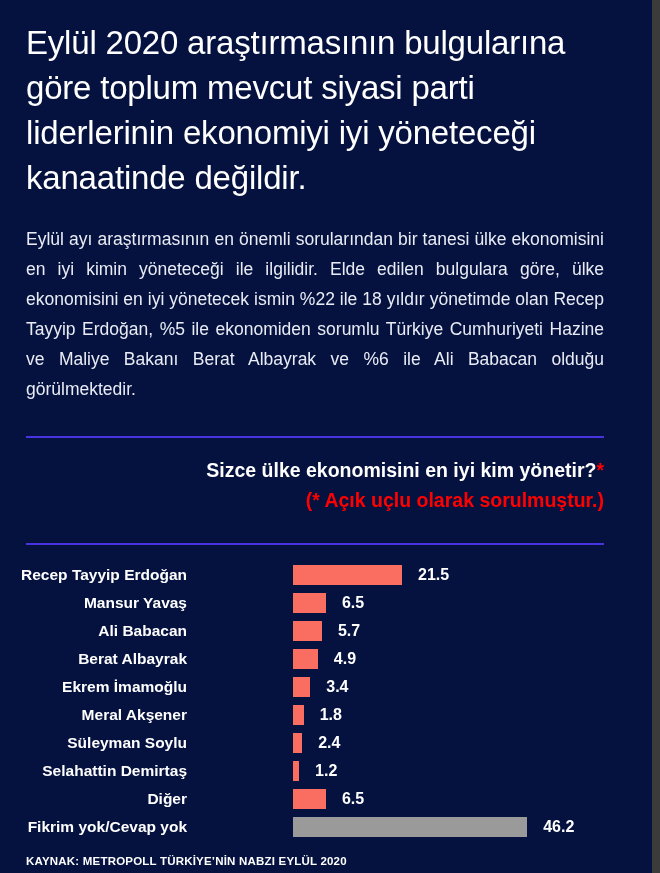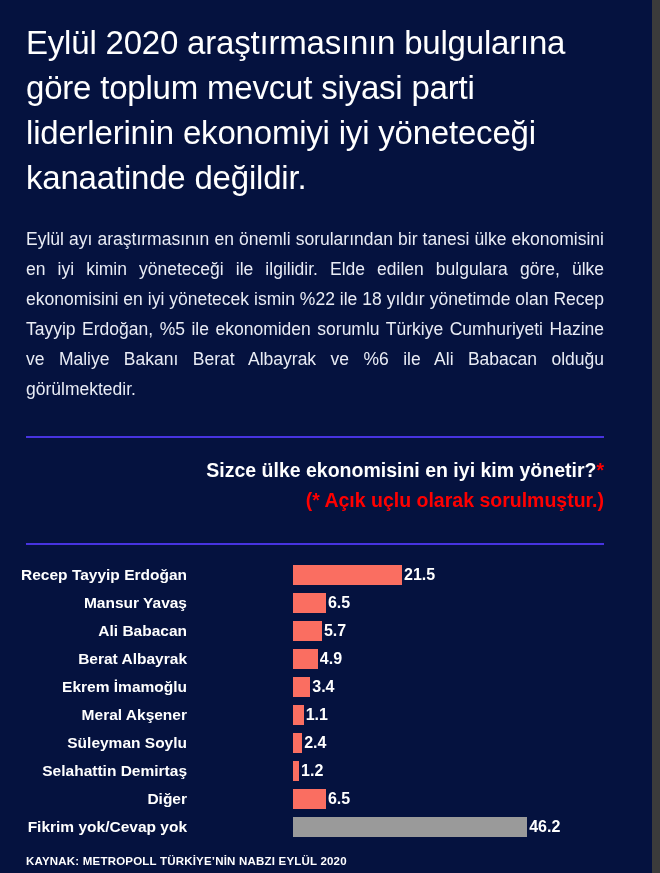--- a/index.html
+++ b/index.html
@@ -140,21 +140,21 @@
   }
   .bar-value {
     position: absolute;
     top: 0;
     height: 20px;
     line-height: 20px;
     color: #ffffff;
     font-size: 16px;
     font-weight: bold;
     white-space: nowrap;
-    padding-left: 2px;
+    padding-left: 16px;
   }
 
   
   .footer {
     position: absolute;
     left: 26px;
     top: 849px;
     width: 578px;
     text-align: left;
     color: #ffffff;
@@ -217,21 +217,21 @@
         <div class="bar-label">Ekrem İmamoğlu</div>
         <div class="bar-track">
           <div class="bar-fill" style="width: 17.238px;"></div>
           <div class="bar-value" style="left: 17.238px;">3.4</div>
         </div>
       </div>
       <div class="bar-row">
         <div class="bar-label">Meral Akşener</div>
         <div class="bar-track">
           <div class="bar-fill" style="width: 10.647px;"></div>
-          <div class="bar-value" style="left: 10.647px;">1.1</div>
+          <div class="bar-value" style="left: 10.647px;">1.8</div>
         </div>
       </div>
       <div class="bar-row">
         <div class="bar-label">Süleyman Soylu</div>
         <div class="bar-track">
           <div class="bar-fill" style="width: 9.126px;"></div>
           <div class="bar-value" style="left: 9.126px;">2.4</div>
         </div>
       </div>
       <div class="bar-row">

